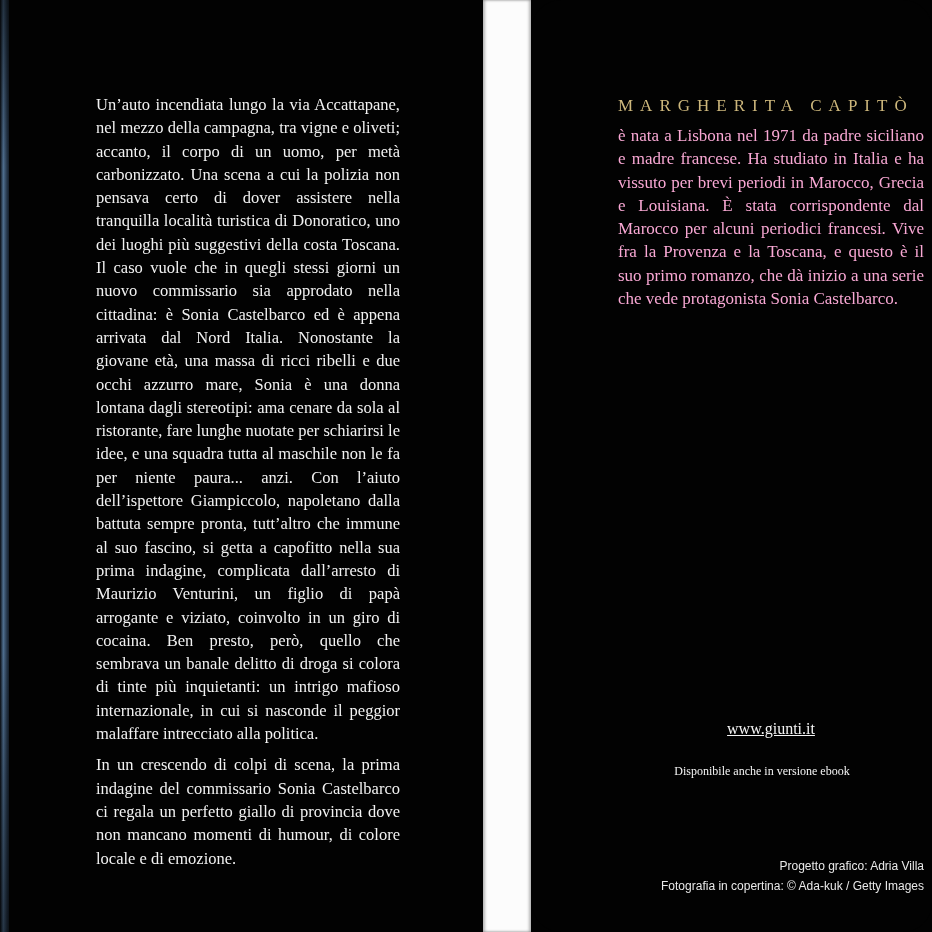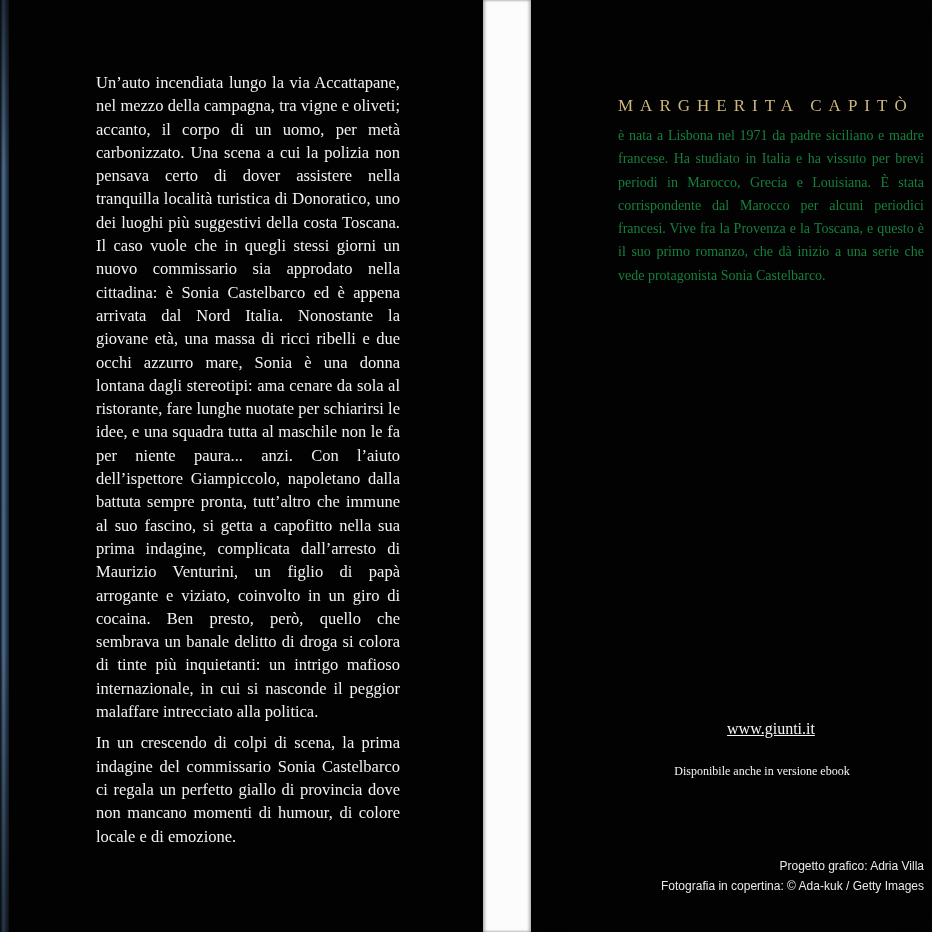--- a/index.html
+++ b/index.html
@@ -32,21 +32,21 @@
     position: absolute;
     top: 0;
     height: 932px;
     background: #020202;
     color: #f1f1f1;
   }
   .flap.left {
     left: 9px;
     width: 475px;
     box-sizing: border-box;
-    padding: 71px 84px 0 87px;
+    padding: 93px 84px 0 87px;
   }
   .flap.right {
     left: 532px;
     width: 400px;
     border-radius: 29px;
   }
   .synopsis {
     margin: 0;
     font-size: 16.5px;
     line-height: 23.3px;
@@ -64,26 +64,26 @@
     top: 96px; left: 86px; right: 6px;
     font-size: 17px;
     letter-spacing: 7px;
     white-space: nowrap;
     color: #cdb77c;
   }
   .bio {
     position: absolute;
     top: 124px; left: 86px; right: 8px;
     margin: 0;
-    font-size: 14px;
+    font-size: 17px;
     line-height: 23.3px;
     text-align: justify;
     hyphens: auto;
     -webkit-hyphens: auto;
-    color: #15803d;
+    color: #f9a8d4;
   }
   .website {
     position: absolute;
     top: 720px; left: 86px; right: 8px;
     font-size: 16px;
     text-align: center;
     color: #f5f5f5;
     text-decoration: underline;
   }
   .ebook-note {

